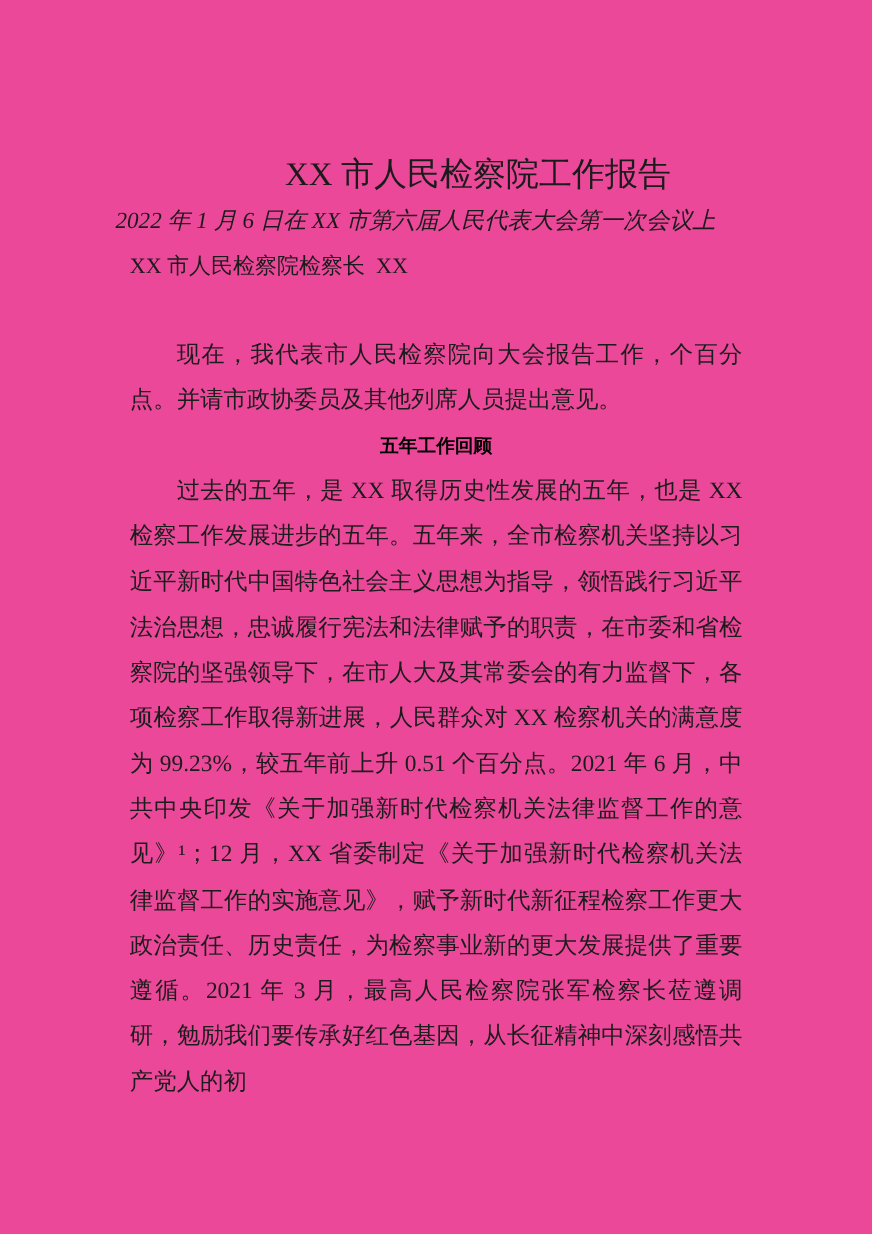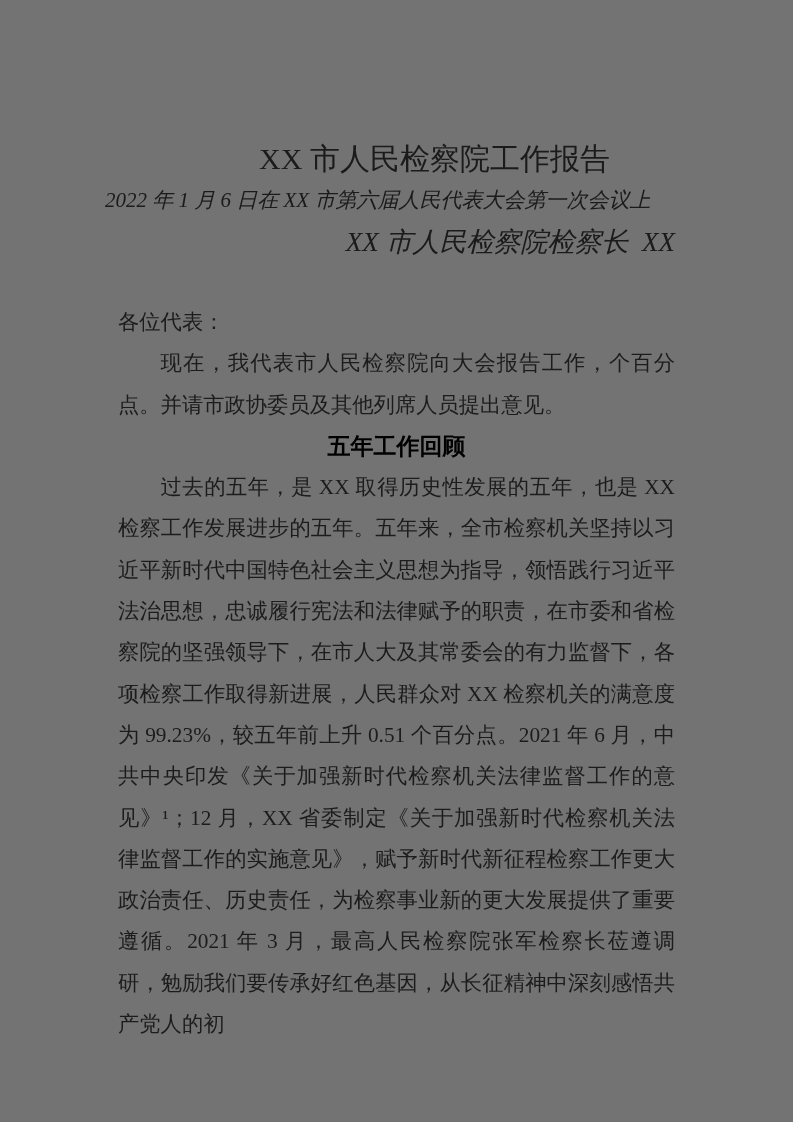--- a/index.html
+++ b/index.html
@@ -5,21 +5,21 @@
   * { box-sizing: border-box; }
   html, body {
     margin: 0;
     padding: 0;
     background: #ffffff;
   }
   .page {
     position: relative;
     width: 793px;
     height: 1122px;
-    background: #737373;
+    background: #ec4899;
     overflow: hidden;
     color: #1c1c1c;
     font-family: "Liberation Serif", "DejaVu Serif", serif;
   }
   .doc-title {
     position: absolute;
     top: 137px;
     left: 118px;
     width: 557px;
     margin: 0;
@@ -46,25 +46,24 @@
     white-space: nowrap;
     transform: translateX(-13px);
     color: #1b1b1b;
   }
   .doc-presenter {
     position: absolute;
     top: 227px;
     left: 118px;
     width: 557px;
     margin: 0;
-    font-size: 27px;
+    font-size: 20px;
     line-height: 31px;
-    font-style: italic;
     font-weight: normal;
-    text-align: right;
+    text-align: left;
     white-space: pre-wrap;
     color: #1b1b1b;
   }
   .body-flow {
     position: absolute;
     top: 302px;
     left: 118px;
     width: 557px;
     font-size: 21.3px;
     line-height: 41.3px;
@@ -74,21 +73,21 @@
   .salutation {
     margin: 0;
     text-indent: 0;
   }
   .par {
     margin: 0;
     text-indent: 2em;
   }
   .section-heading {
     margin: 0;
-    font-size: 23px;
+    font-size: 17px;
     line-height: 41.3px;
     font-weight: bold;
     text-align: center;
     text-indent: 0;
     color: #000000;
     font-family: "Liberation Sans", "DejaVu Sans", sans-serif;
   }
 </style>
 </head>
 <body>
@@ -96,21 +95,20 @@
 <div class="page">
 
   <h1 class="doc-title">XX 市人民检察院工作报告</h1>
 
   <div class="doc-subtitle">2022 年 1 月 6 日在 XX 市第六届人民代表大会第一次会议上</div>
 
   <div class="doc-presenter">XX 市人民检察院检察长  XX</div>
 
   <div class="body-flow">
 
-    <p class="salutation">各位代表：</p>
 
     <p class="par">现在，我代表市人民检察院向大会报告工作，个百分点。并请市政协委员及其他列席人员提出意见。</p>
 
     <h2 class="section-heading">五年工作回顾</h2>
 
     <p class="par">过去的五年，是 XX 取得历史性发展的五年，也是 XX 检察工作发展进步的五年。五年来，全市检察机关坚持以习近平新时代中国特色社会主义思想为指导，领悟践行习近平法治思想，忠诚履行宪法和法律赋予的职责，在市委和省检察院的坚强领导下，在市人大及其常委会的有力监督下，各项检察工作取得新进展，人民群众对 XX 检察机关的满意度为 99.23%，较五年前上升 0.51 个百分点。2021 年 6 月，中共中央印发《关于加强新时代检察机关法律监督工作的意见》¹；12 月，XX 省委制定《关于加强新时代检察机关法律监督工作的实施意见》，赋予新时代新征程检察工作更大政治责任、历史责任，为检察事业新的更大发展提供了重要遵循。2021 年 3 月，最高人民检察院张军检察长莅遵调研，勉励我们要传承好红色基因，从长征精神中深刻感悟共产党人的初</p>
 
   </div>
 
 </div>

